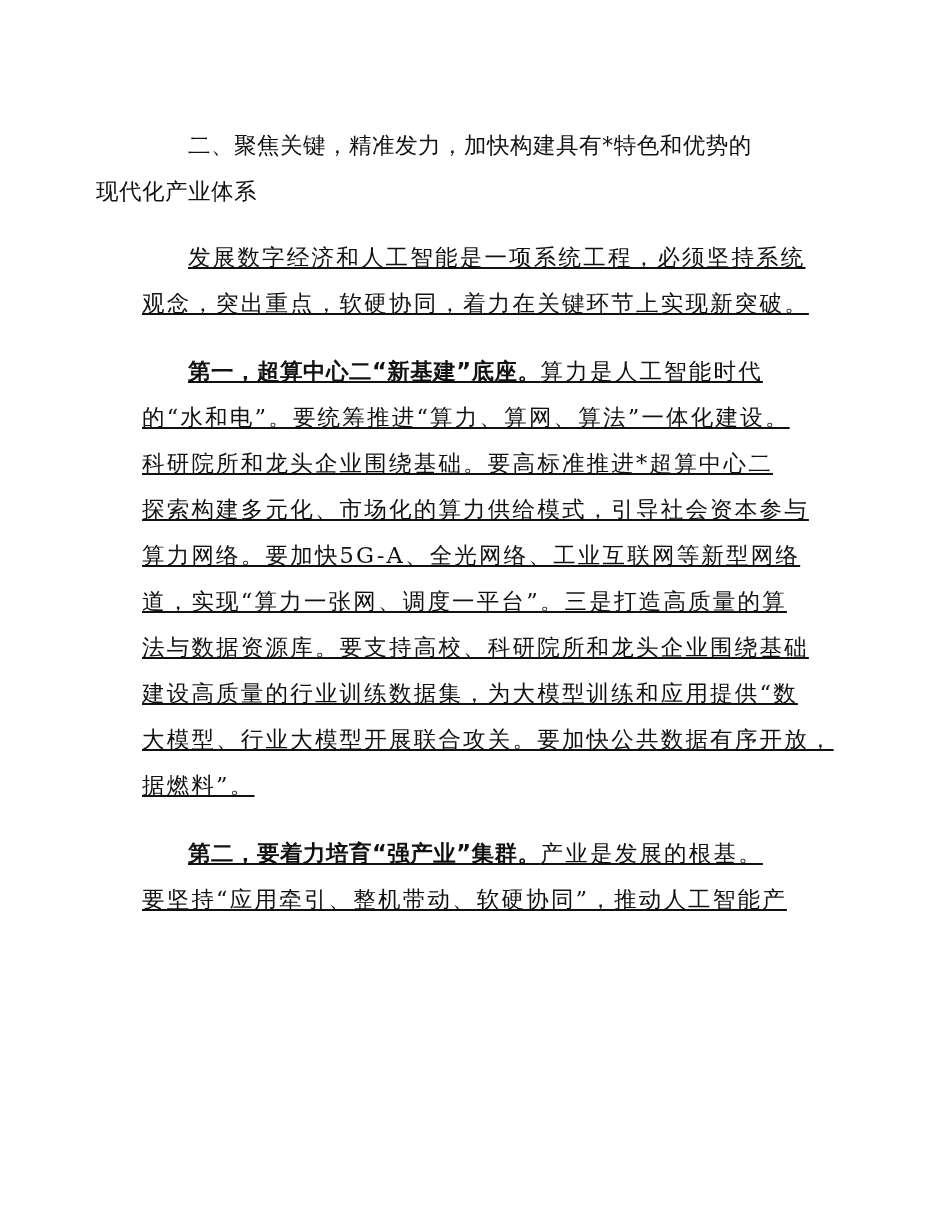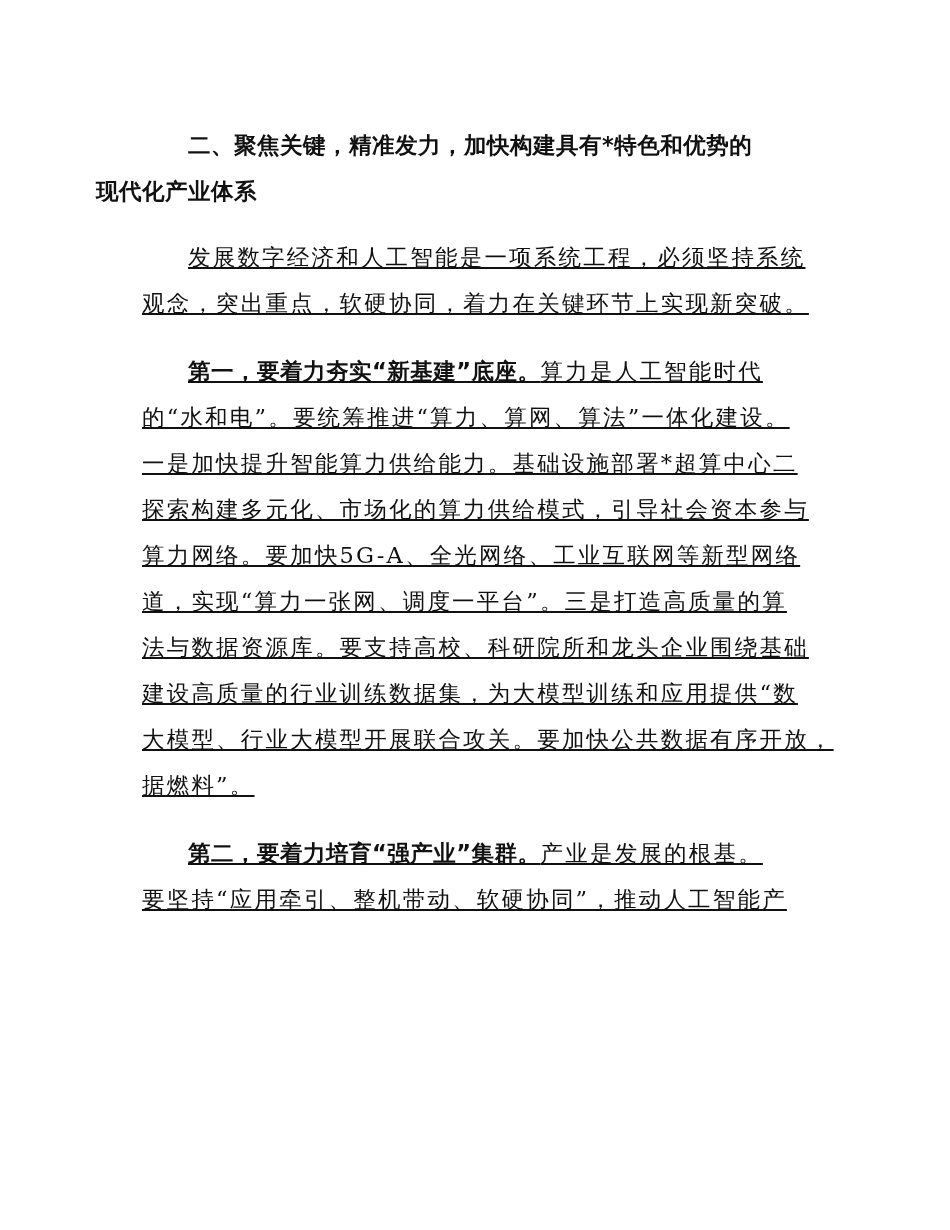--- a/index.html
+++ b/index.html
@@ -3,21 +3,21 @@
 <meta charset="utf-8">
 <style>
   html, body { margin: 0; padding: 0; background: #ffffff; }
   body { width: 950px; height: 1230px; overflow: hidden; position: relative; }
   .page {
     position: absolute; left: 142px; top: 122px; width: 668px;
     color: #111;
     font-family: "DejaVu Serif", "Liberation Serif", serif;
     font-size: 22.5px; line-height: 46px;
   }
-  .heading { font-family: "DejaVu Sans", "Liberation Sans", sans-serif; font-weight: bold; text-indent: 46px; margin: 0 0 20px 0; letter-spacing: 0.5px; }
+  .heading { font-family: "DejaVu Sans", "Liberation Sans", sans-serif; font-weight: normal; text-indent: 46px; margin: 0 0 20px 0; letter-spacing: 0.5px; }
   .para { margin: 0 0 22px 0; text-indent: 46px; letter-spacing: 2.2px; text-align: justify; text-decoration: underline; }
   .para b { font-family: "DejaVu Sans", "Liberation Sans", sans-serif; font-weight: bold; letter-spacing: 0.5px; }
   .line { display: block; white-space: nowrap; }
   .noindent { text-indent: 0; }
 </style>
 </head>
 <body>
 
 <div class="page">
 
@@ -25,23 +25,23 @@
     <span class="line">二、聚焦关键，精准发力，加快构建具有*特色和优势的</span>
     <span class="line noindent" style="margin-left:-46px">现代化产业体系</span>
   </div>
 
   <div class="para">
     <span class="line">发展数字经济和人工智能是一项系统工程，必须坚持系统</span>
     <span class="line" style="margin-left:-46px">观念，突出重点，软硬协同，着力在关键环节上实现新突破。</span>
   </div>
 
   <div class="para">
-    <span class="line"><b>第一，要着力夯实“新基建”底座。</b><span>算力是人工智能时代</span></span>
+    <span class="line"><b>第一，超算中心二“新基建”底座。</b><span>算力是人工智能时代</span></span>
     <span class="line" style="margin-left:-46px">的“水和电”。要统筹推进“算力、算网、算法”一体化建设。</span>
-    <span class="line" style="margin-left:-46px">一是加快提升智能算力供给能力。基础设施部署*超算中心二</span>
+    <span class="line" style="margin-left:-46px">科研院所和龙头企业围绕基础。要高标准推进*超算中心二</span>
     <span class="line" style="margin-left:-46px">探索构建多元化、市场化的算力供给模式，引导社会资本参与</span>
     <span class="line" style="margin-left:-46px">算力网络。要加快5G-A、全光网络、工业互联网等新型网络</span>
     <span class="line" style="margin-left:-46px">道，实现“算力一张网、调度一平台”。三是打造高质量的算</span>
     <span class="line" style="margin-left:-46px">法与数据资源库。要支持高校、科研院所和龙头企业围绕基础</span>
     <span class="line" style="margin-left:-46px">建设高质量的行业训练数据集，为大模型训练和应用提供“数</span>
     <span class="line" style="margin-left:-46px">大模型、行业大模型开展联合攻关。要加快公共数据有序开放，</span>
     <span class="line" style="margin-left:-46px">据燃料”。</span>
   </div>
 
   <div class="para">

